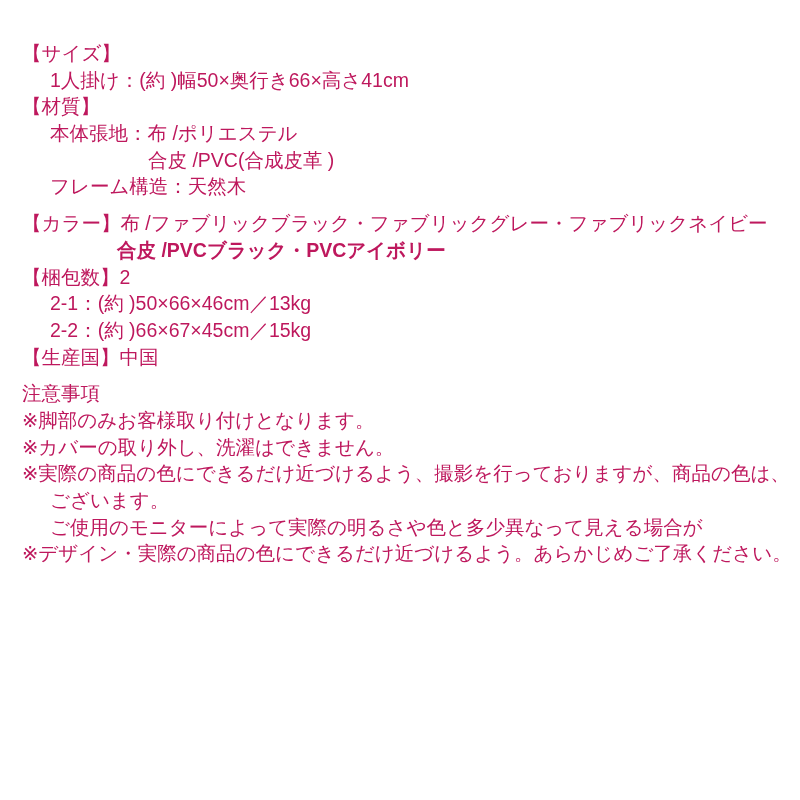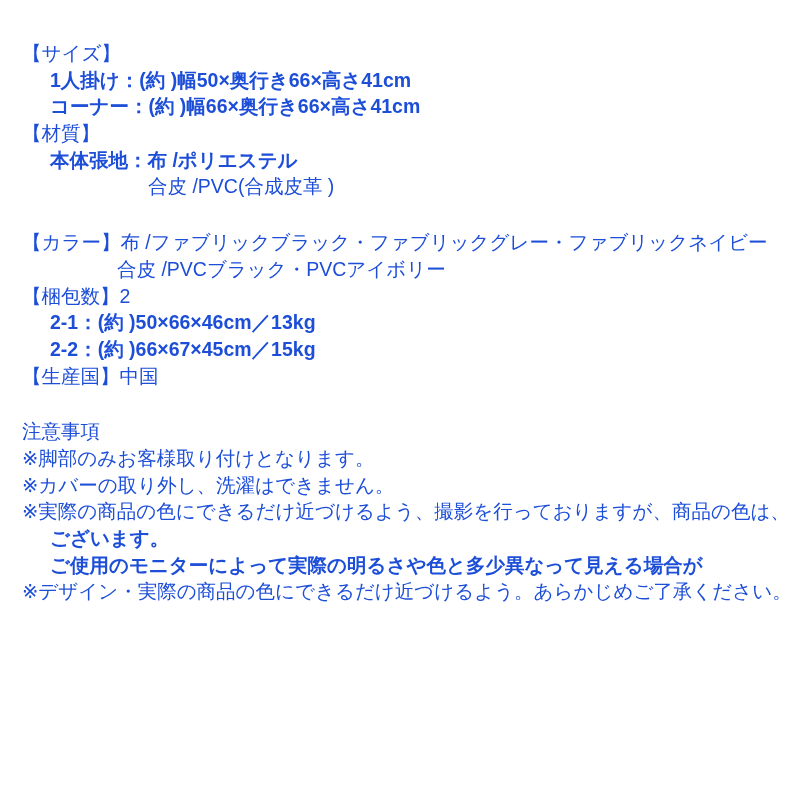--- a/index.html
+++ b/index.html
@@ -8,46 +8,46 @@
     background: #ffffff;
   }
   .page {
     position: relative;
     width: 800px;
     height: 800px;
     background: #ffffff;
     overflow: hidden;
     box-sizing: border-box;
     padding: 40px 0 0 22px;
-    color: #1d4ed8;
+    color: #be185d;
     font-family: "Liberation Sans", "DejaVu Sans", sans-serif;
     font-size: 19.5px;
   }
   .line {
     height: 26.7px;
     line-height: 26.7px;
     white-space: pre;
   }
-  .ind1 { padding-left: 28px; font-weight: bold; }
-  .ind2 { padding-left: 95px; }
+  .ind1 { padding-left: 28px; }
+  .ind2 { padding-left: 95px; font-weight: bold; }
   .ind3 { padding-left: 126px; }
-  .gap  { margin-top: 29px; }
+  .gap  { margin-top: 10px; }
 </style>
 </head>
 <body>
 
 <div class="page">
 
   <div class="spec-section">
     <div class="line">【サイズ】</div>
     <div class="line ind1">1人掛け：(約 )幅50×奥行き66×高さ41cm</div>
-    <div class="line ind1">コーナー：(約 )幅66×奥行き66×高さ41cm</div>
     <div class="line">【材質】</div>
     <div class="line ind1">本体張地：布 /ポリエステル</div>
     <div class="line ind3">合皮 /PVC(合成皮革 )</div>
+    <div class="line ind1">フレーム構造：天然木</div>
     <div class="line gap">【カラー】布 /ファブリックブラック・ファブリックグレー・ファブリックネイビー</div>
     <div class="line ind2">合皮 /PVCブラック・PVCアイボリー</div>
     <div class="line">【梱包数】2</div>
     <div class="line ind1">2-1：(約 )50×66×46cm／13kg</div>
     <div class="line ind1">2-2：(約 )66×67×45cm／15kg</div>
     <div class="line">【生産国】中国</div>
   </div>
 
   <div class="notes-section gap">
     <div class="line">注意事項</div>

